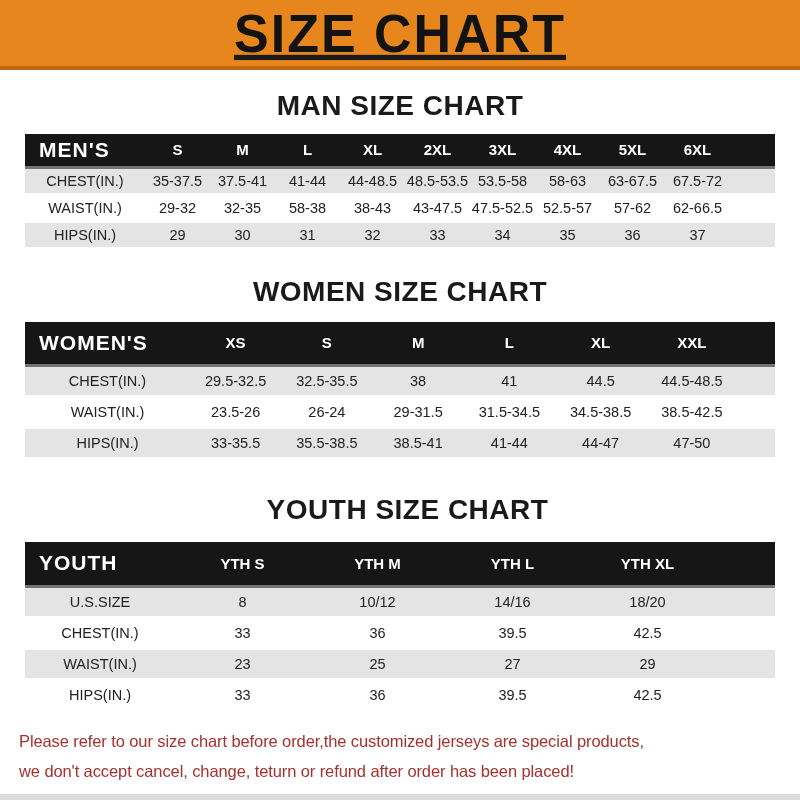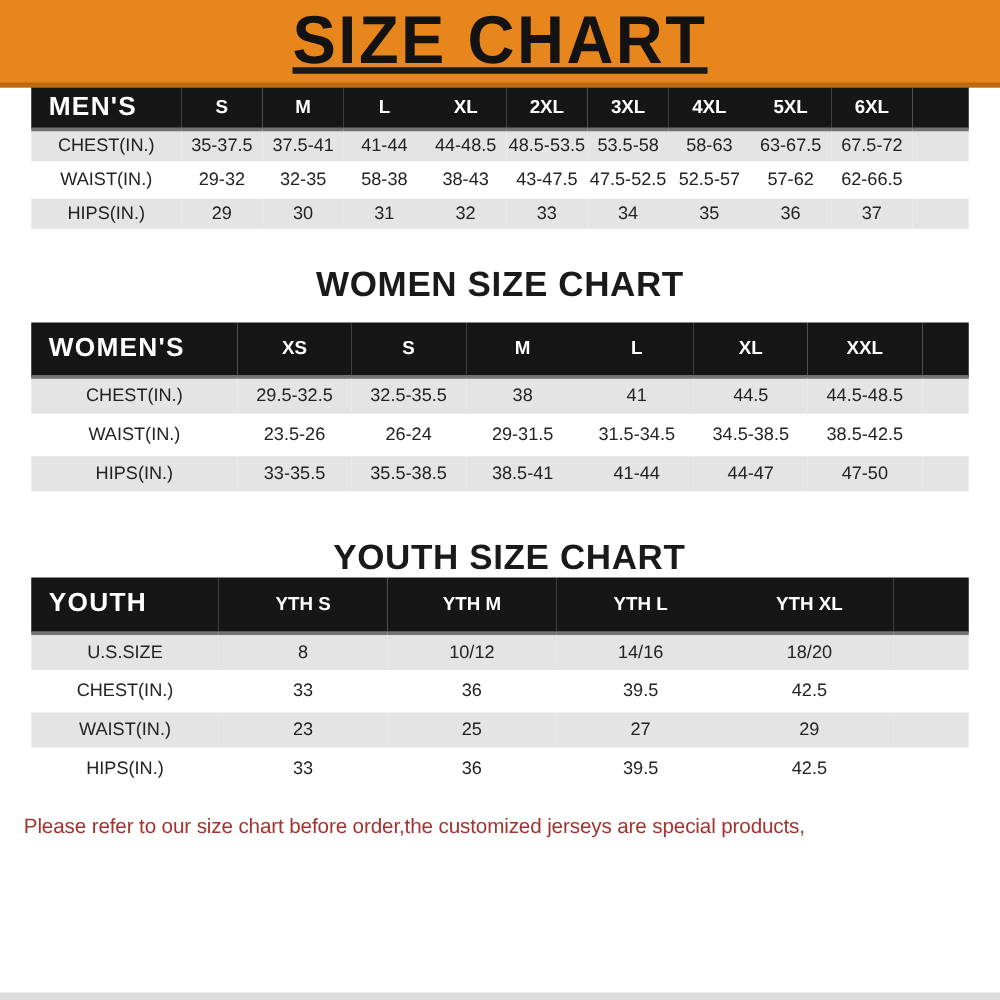--- a/index.html
+++ b/index.html
@@ -9,21 +9,21 @@
   *{margin:0;padding:0;box-sizing:border-box;}
   html,body{width:800px;height:800px;overflow:hidden;background:#fff;
     font-family:"Liberation Sans",sans-serif;color:var(--ink);}
   .banner{height:70px;background:var(--accent);border-bottom:4px solid var(--accent-dark);
     display:flex;align-items:center;justify-content:center;text-decoration:underline;}
   .banner h1{font-size:52px;font-weight:800;letter-spacing:2px;color:#131313;
     transform:scaleY(1.04);}
   .section-title{text-align:center;font-size:28px;font-weight:800;letter-spacing:.5px;}
   .st-men{margin-top:20px;margin-bottom:12px;}
   .st-women{margin-top:26px;margin-bottom:14px;}
-  .st-youth{margin-top:34px;margin-bottom:0;padding-left:15px;}
+  .st-youth{margin-top:34px;margin-bottom:16px;padding-left:15px;}
   table.size-table{width:750px;margin:0 auto;border-collapse:collapse;table-layout:fixed;}
   table.size-table th{background:var(--bar);color:#fff;border-bottom:3px solid #737373;}
   table.size-table th:first-child{text-align:left;padding-left:14px;font-size:21px;
     font-weight:800;letter-spacing:1px;}
   table.size-table th{font-size:15px;font-weight:700;text-align:center;}
   table.size-table td{text-align:center;font-size:14.5px;border-bottom:3px solid #fff;
     color:#222;}
   table.size-table tbody tr:nth-child(odd) td{background:var(--row-alt);}
   
   .table-men th{height:33px;}
@@ -51,20 +51,21 @@
 </style>
 </head>
 <body>
 
 <div class="banner">
   <h1>SIZE CHART</h1>
 </div>
 
 <main>
   <section>
+    <h2 class="section-title st-men">MAN SIZE CHART</h2>
     <table class="size-table table-men">
         <thead>
           <tr>
             <th>MEN'S</th>
             <th>S</th>
             <th>M</th>
             <th>L</th>
             <th>XL</th>
             <th>2XL</th>
             <th>3XL</th>
@@ -213,16 +214,17 @@
             <td>39.5</td>
             <td>42.5</td>
             <td class="filler"></td>
           </tr>
         </tbody>
       </table>
   </section>
 
   <div class="footer">
     <p>Please refer to our size chart before order,the customized jerseys are special products,</p>
+    <p>we don't accept cancel, change, teturn or refund after order has been placed!</p>
   </div>
 </main>
 
 <div class="bottom-strip"></div>
 
 </body></html>

